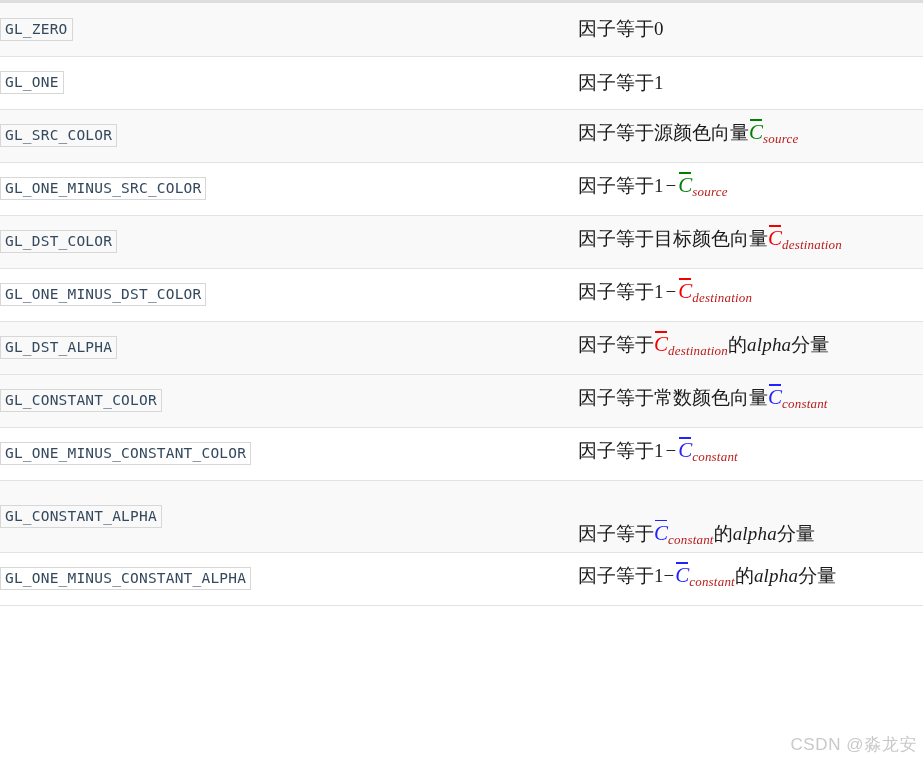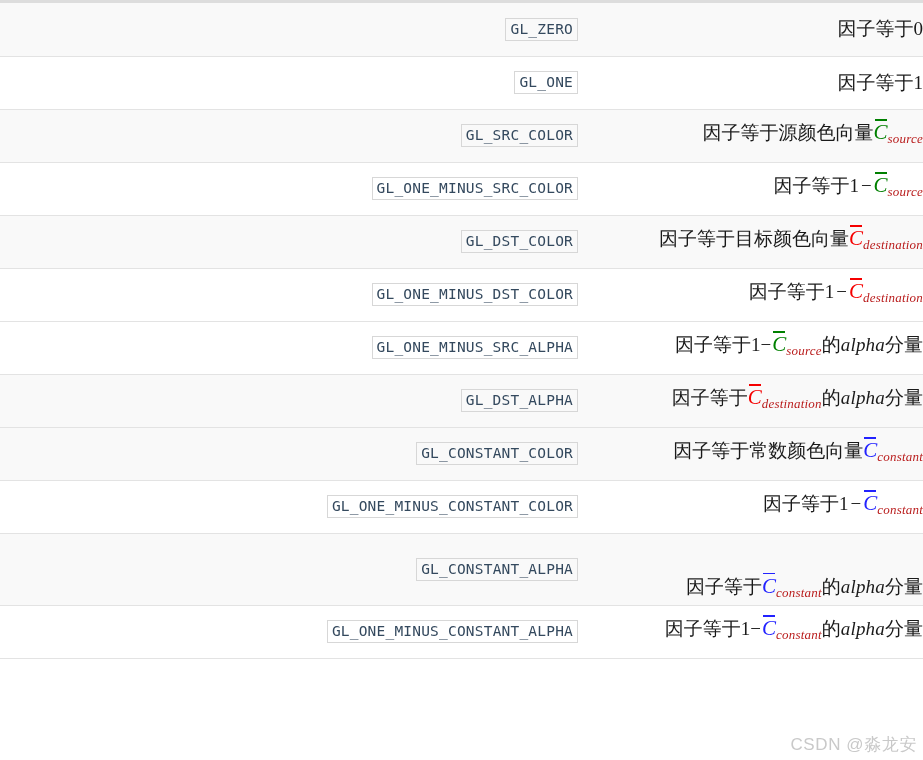--- a/index.html
+++ b/index.html
@@ -25,21 +25,20 @@
   }
 
   table.blend-table {
     width: 923px;
     border-collapse: collapse;
     table-layout: fixed;
   }
 
   table.blend-table tr {
     height: 53px;
-    text-align: right;
   }
   table.blend-table tr.odd  { background: #f9f9f9; }
   table.blend-table tr.even { background: #ffffff; }
 
   table.blend-table td {
     border-bottom: 1px solid #e3e3e3;
     padding: 0;
     vertical-align: middle;
     height: 53px;
     box-sizing: border-box;
@@ -154,24 +153,20 @@
           <td class="col-desc"><span class="desc"><span>因子等于</span><span class="mi-num">1</span><span class="mi-op">−</span><span class="cvec" style="color: rgb(0, 128, 0);"><span class="base">C<span class="bar"></span></span><span class="sub">source</span></span></span></td>
         </tr>
         <tr class="odd">
           <td class="col-enum"><code class="code-chip">GL_DST_COLOR</code></td>
           <td class="col-desc"><span class="desc"><span>因子等于目标颜色向量</span><span class="cvec" style="color: rgb(245, 0, 0);"><span class="base">C<span class="bar"></span></span><span class="sub">destination</span></span></span></td>
         </tr>
         <tr class="even">
           <td class="col-enum"><code class="code-chip">GL_ONE_MINUS_DST_COLOR</code></td>
           <td class="col-desc"><span class="desc"><span>因子等于</span><span class="mi-num">1</span><span class="mi-op">−</span><span class="cvec" style="color: rgb(245, 0, 0);"><span class="base">C<span class="bar"></span></span><span class="sub">destination</span></span></span></td>
         </tr>
-        <tr class="even">
-          <td class="col-enum"><code class="code-chip">GL_ONE_MINUS_SRC_ALPHA</code></td>
-          <td class="col-desc"><span class="desc"><span>因子等于</span><span class="mi-num">1</span><span class="mi-op tight">−</span><span class="cvec" style="color: rgb(0, 128, 0);"><span class="base">C<span class="bar"></span></span><span class="sub">source</span></span><span>的</span><span class="mi-word">alpha</span><span>分量</span></span></td>
-        </tr>
         <tr class="odd">
           <td class="col-enum"><code class="code-chip">GL_DST_ALPHA</code></td>
           <td class="col-desc"><span class="desc"><span>因子等于</span><span class="cvec" style="color: rgb(245, 0, 0);"><span class="base">C<span class="bar"></span></span><span class="sub">destination</span></span><span>的</span><span class="mi-word">alpha</span><span>分量</span></span></td>
         </tr>
         <tr class="odd">
           <td class="col-enum"><code class="code-chip">GL_CONSTANT_COLOR</code></td>
           <td class="col-desc"><span class="desc"><span>因子等于常数颜色向量</span><span class="cvec" style="color: rgb(34, 34, 255);"><span class="base">C<span class="bar"></span></span><span class="sub">constant</span></span></span></td>
         </tr>
         <tr class="even">
           <td class="col-enum"><code class="code-chip">GL_ONE_MINUS_CONSTANT_COLOR</code></td>

